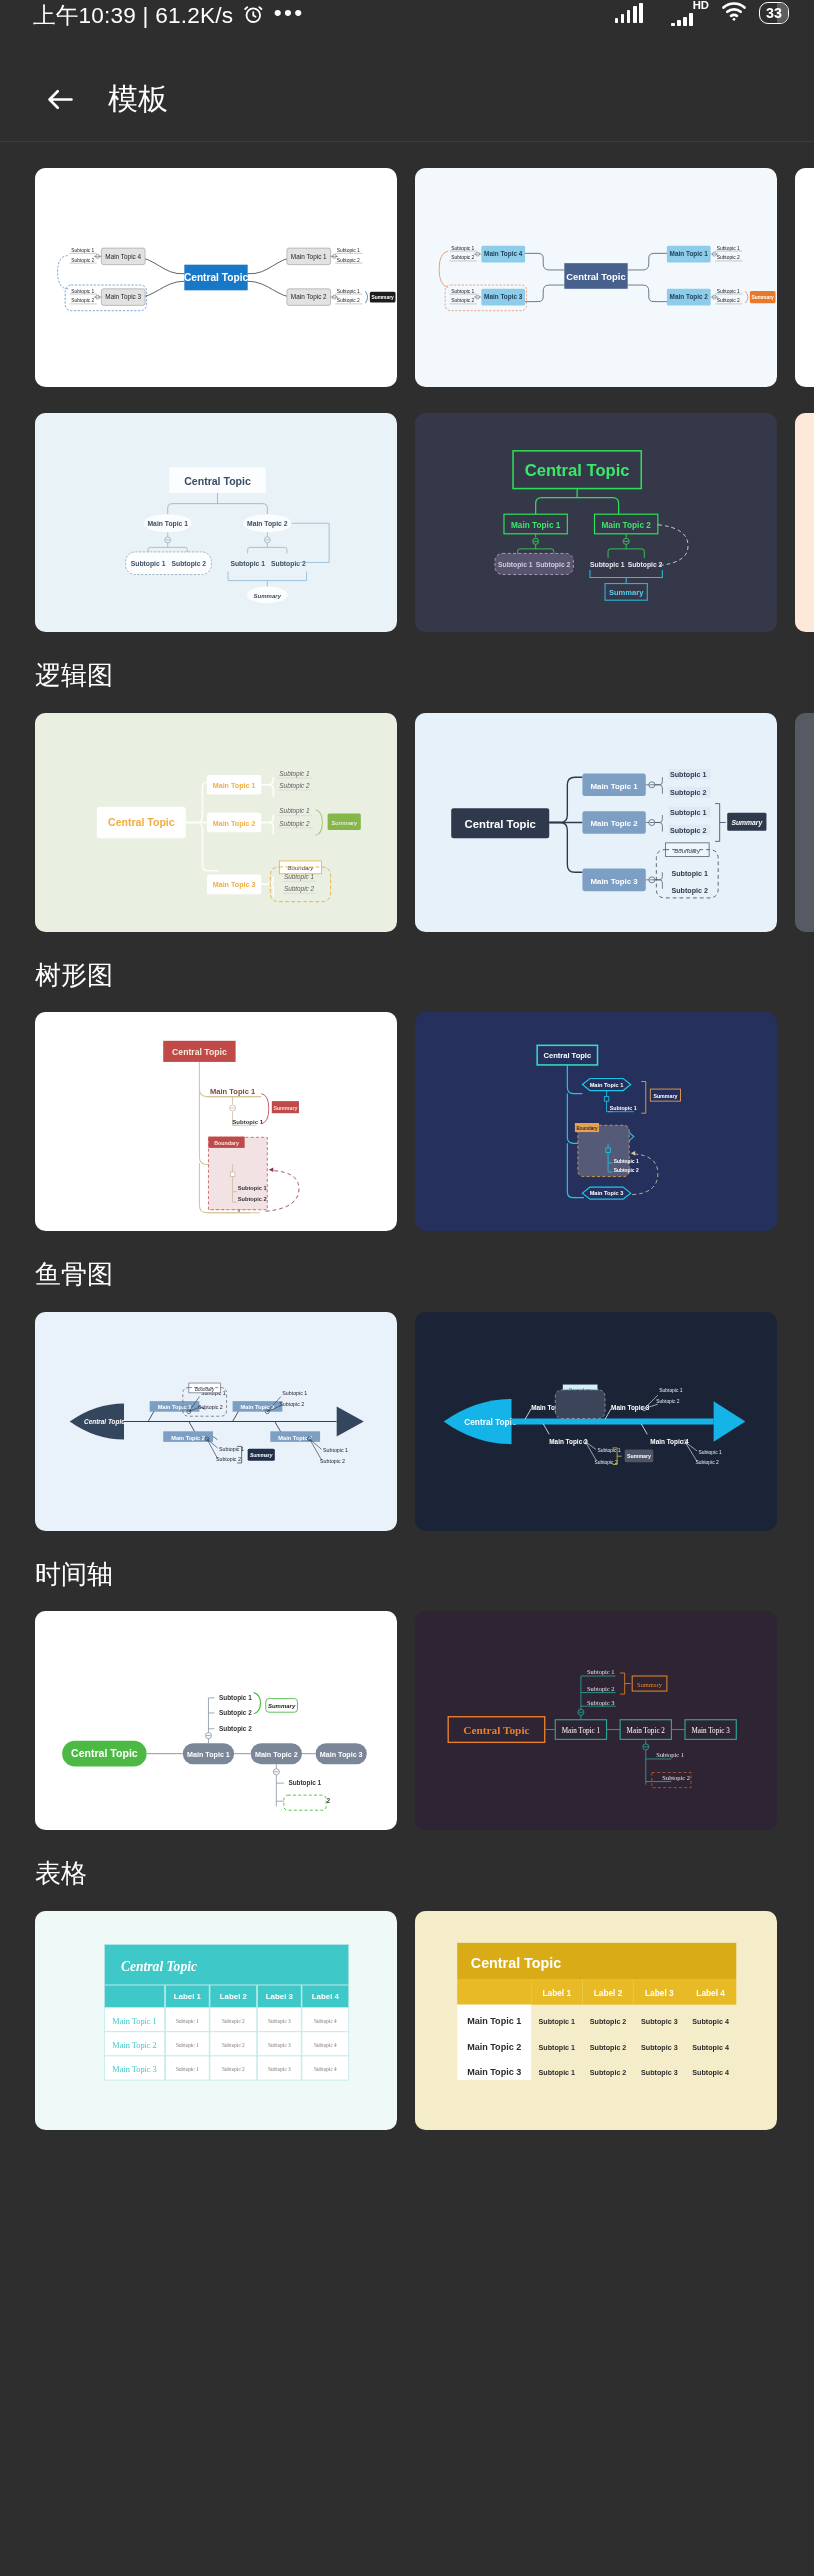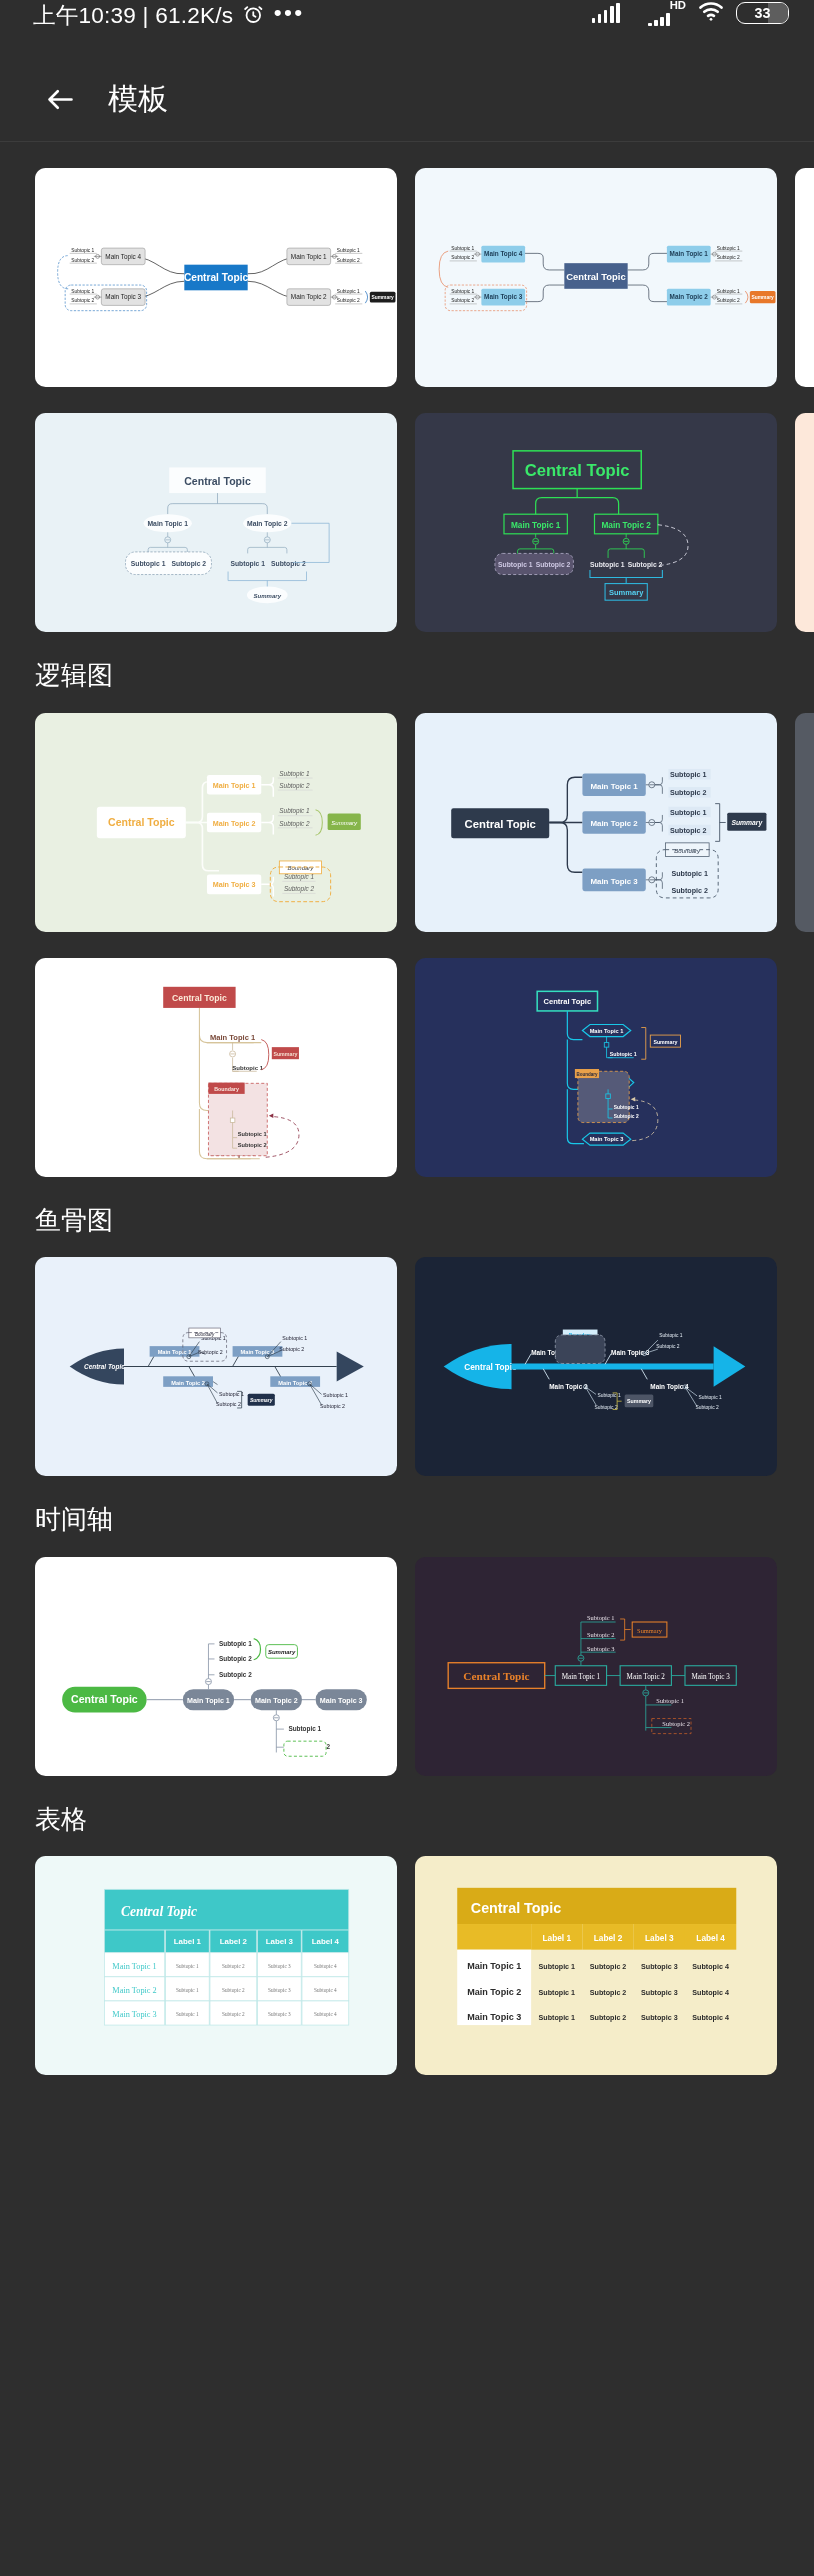--- a/index.html
+++ b/index.html
@@ -26,21 +26,21 @@
   .status-right { display: flex; align-items: center; gap: 12px; }
   .bars { display: flex; align-items: flex-end; gap: 2.3px; height: 19.6px; }
   .bars i { width: 3.8px; background: #fff; border-radius: 0.8px; display: block; }
   .bars i:nth-child(1){height:5.3px}.bars i:nth-child(2){height:9px}
   .bars i:nth-child(3){height:13px}.bars i:nth-child(4){height:16.6px}
   .bars i:nth-child(5){height:20.4px}
   .hd-wrap { display: flex; flex-direction: column; align-items: center; gap: 1.5px; }
   .hd-label { font-size: 11.3px; font-weight: 700; line-height: 1; padding-left: 38px; }
   .battery {
     border: 1.9px solid #fff; border-radius: 9px;
-    width: 53px; height: 22.6px; display: flex; align-items: center;
+    width: 30px; height: 22.6px; display: flex; align-items: center;
     justify-content: center; position: relative; overflow: hidden;
   }
   .battery::before {
     content:""; position:absolute; right:0; top:0; bottom:0; width: 40%;
     background: #5e5e5e;
   }
   .battery span { font-size: 14.3px; font-weight: 700; position: relative; z-index: 2; }
 
   
   .appbar {
@@ -429,20 +429,21 @@
       </div>
     </div>
 
     <div class="card peek">
       <div class="thumb" style="background:#555a63"></div>
     </div>
   </div>
 </div>
 
 <div class="section">
+  <div class="section-title">树形图</div>
   <div class="card-row">
 
     <div class="card">
       <div class="thumb" style="background:#ffffff">
         <svg viewBox="0 0 480 290">
           <rect x="170" y="38" width="96" height="28" fill="#c04a4a"></rect>
           <text x="218" y="57" font-size="11.5" font-weight="700" fill="#fbe9d8" text-anchor="middle" font-family="Liberation Sans, sans-serif">Central Topic</text>
           <g stroke="#d6c49a" fill="none" stroke-width="1.4">
             <path d="M218 66 v36 q0 10 10 10 h62"></path>
             <path d="M218 102 v90 q0 10 10 10 h60"></path>

